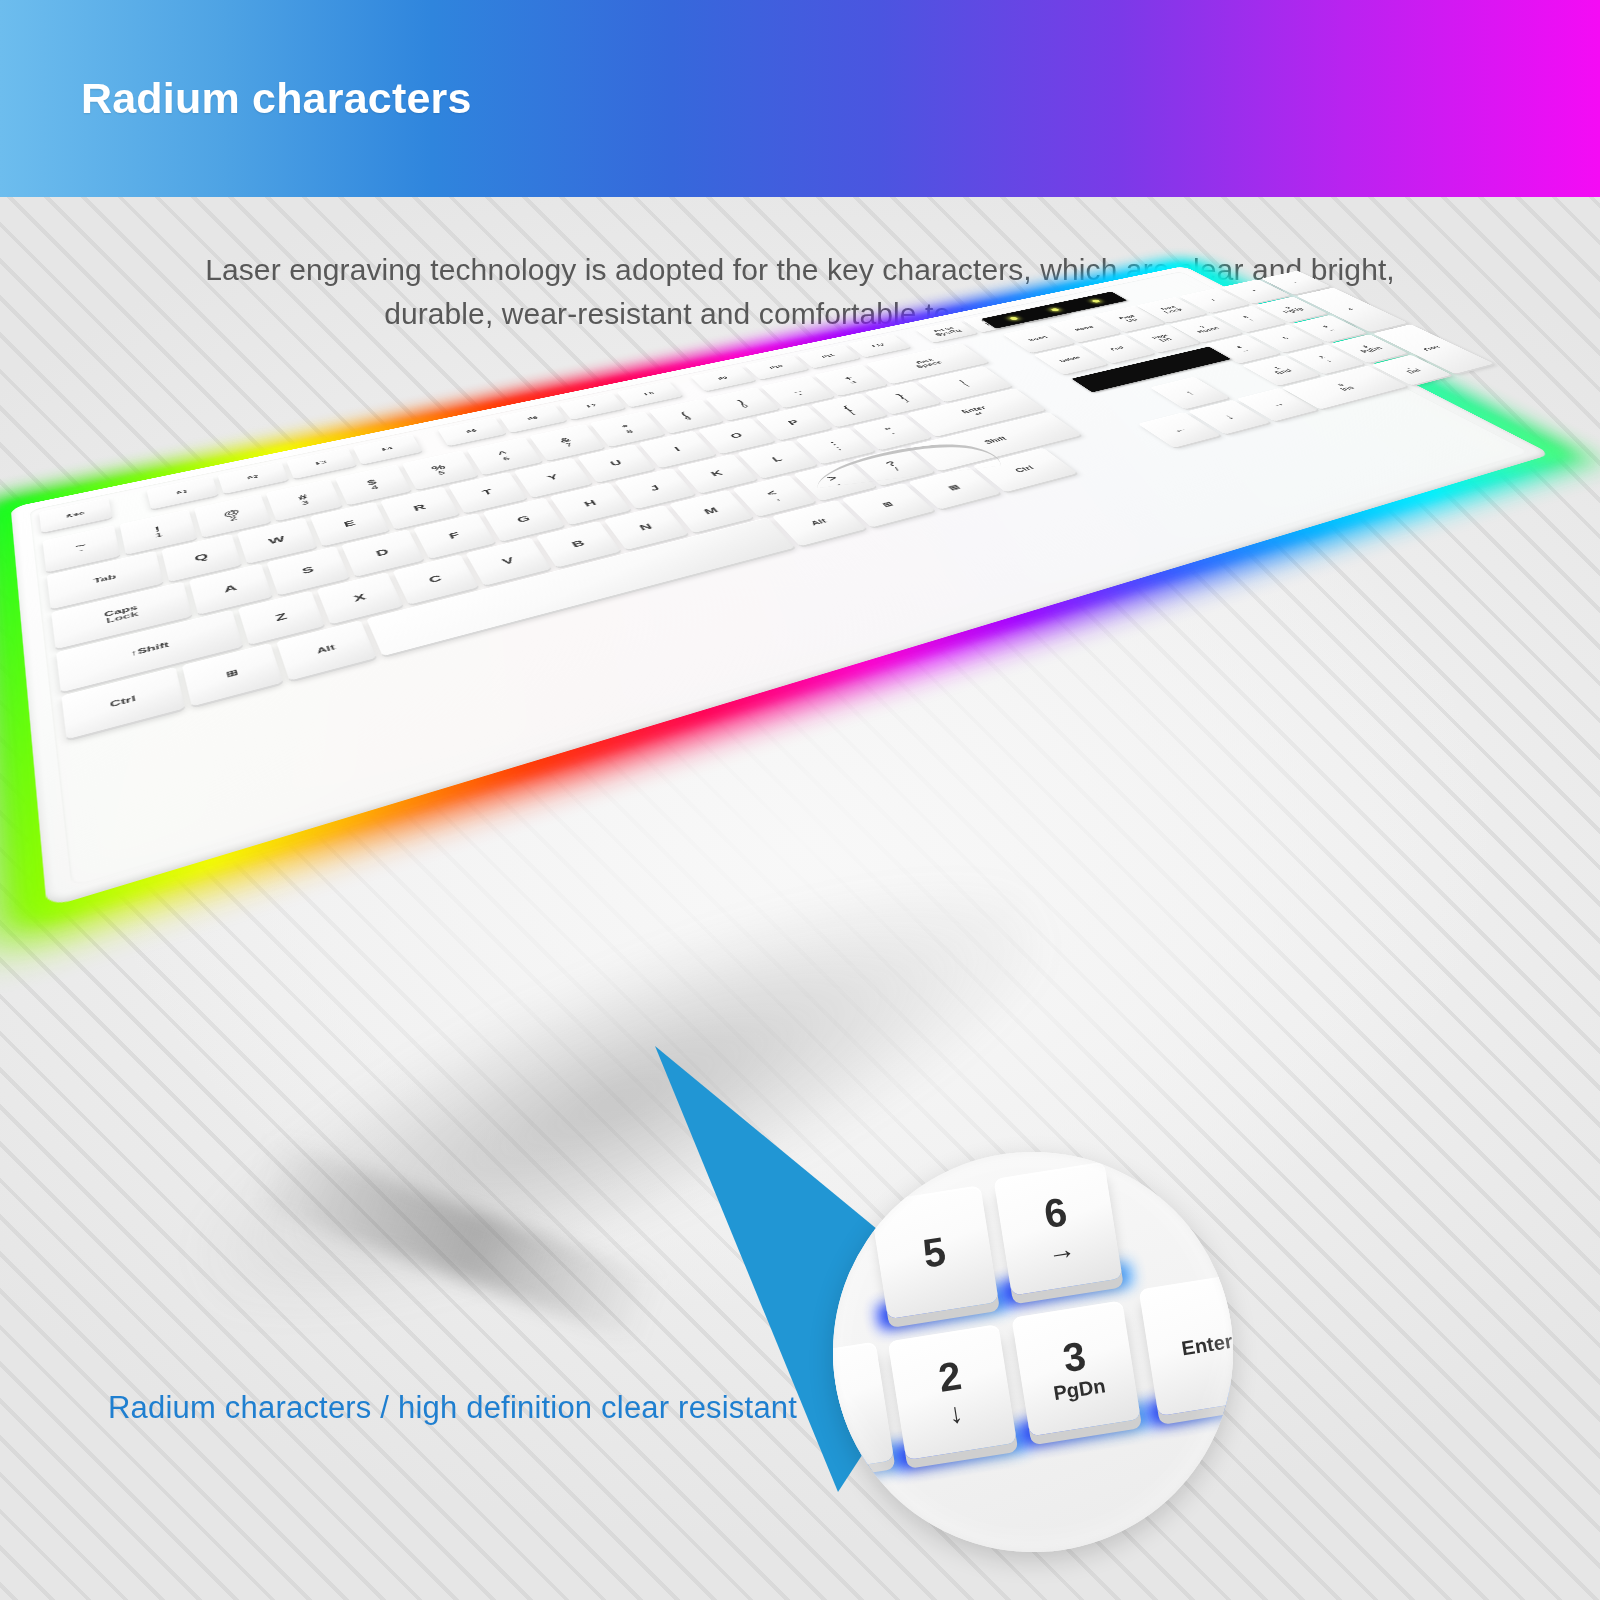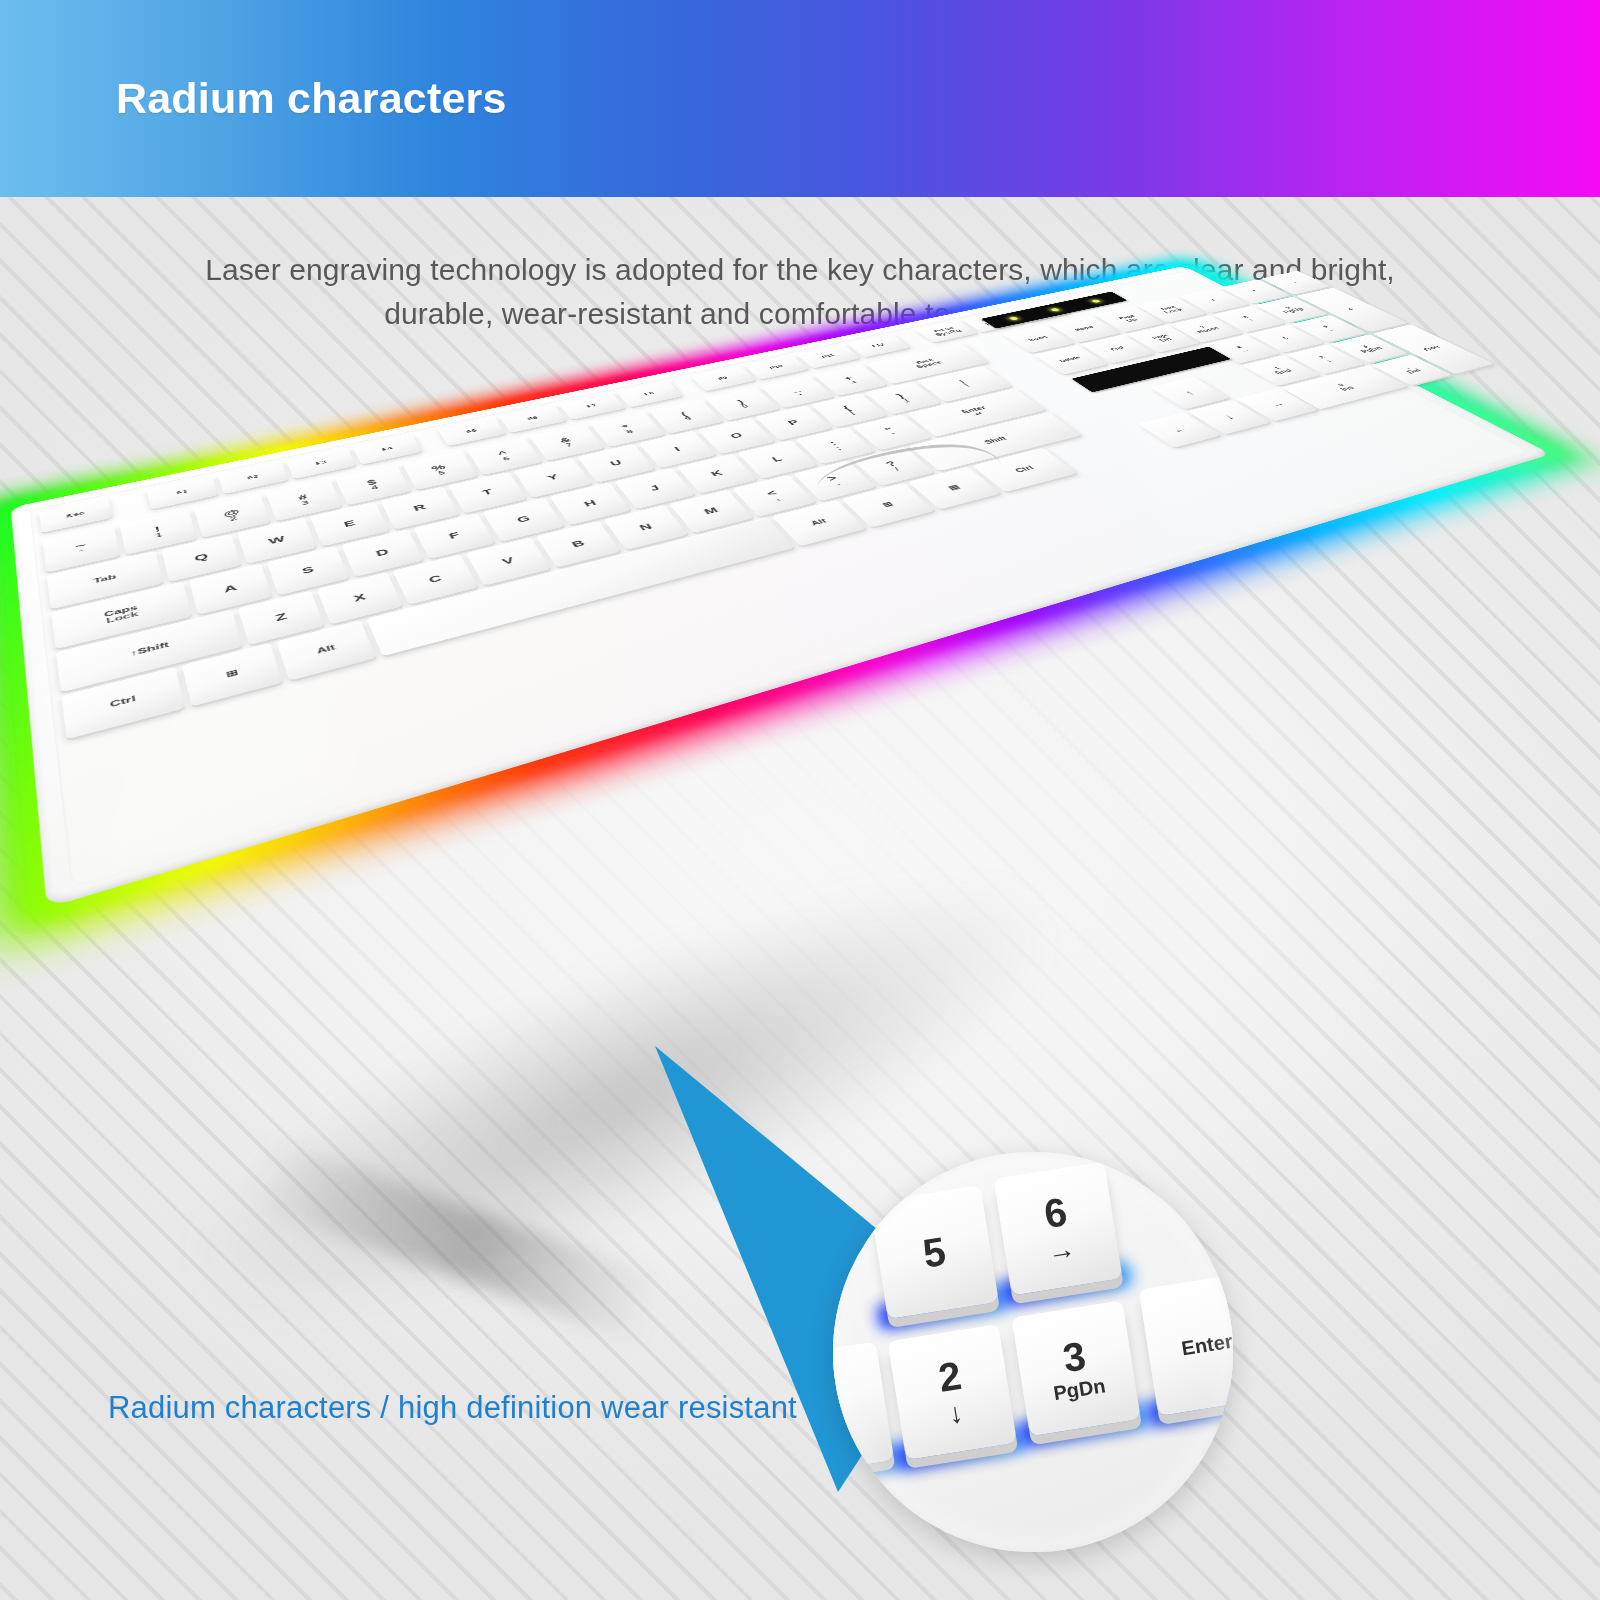--- a/index.html
+++ b/index.html
@@ -11,21 +11,21 @@
   #page{position:relative;width:1600px;height:1600px;overflow:hidden;background:#ececec;}
 
   
   .banner{
     position:absolute;left:0;top:0;width:1600px;height:197px;
     background:linear-gradient(90deg,#6dbdee 0%,#4ea3e4 14%,#2f85dd 27%,#3668db 42%,#4b55e0 55%,#7b3ae8 70%,#b923f0 84%,#f50bf5 100%);
     display:flex;align-items:center;
   }
   .banner-inner{
     display:flex;align-items:baseline;width:100%;
-    padding-left:116px;box-sizing:border-box;
+    padding-left:81px;box-sizing:border-box;
   }
   .banner h1{
     margin:0;color:#ffffff;
     font-family:"Liberation Sans Narrow","Liberation Sans",sans-serif;
     font-weight:bold;font-size:43px;letter-spacing:0.2px;
     white-space:nowrap;
     text-shadow:0 1px 2px rgba(0,0,0,.12);
   }
   .banner .title-b{margin-left:72px;}
 
@@ -635,15 +635,15 @@
             <div class="lbl">PgDn</div>
           </div>
           <div class="mkey" style="left: 374px; top: 190px; width: 118px; height: 128px;">
             <div class="lbl">Enter</div>
           </div>
         </div>
     </div>
     <div class="mag-vig"></div>
   </div>
 
-  <div class="caption">Radium characters / high definition wear resistant</div>
+  <div class="caption">Radium characters / high definition clear resistant</div>
 
 </div>
 
 </body></html>

